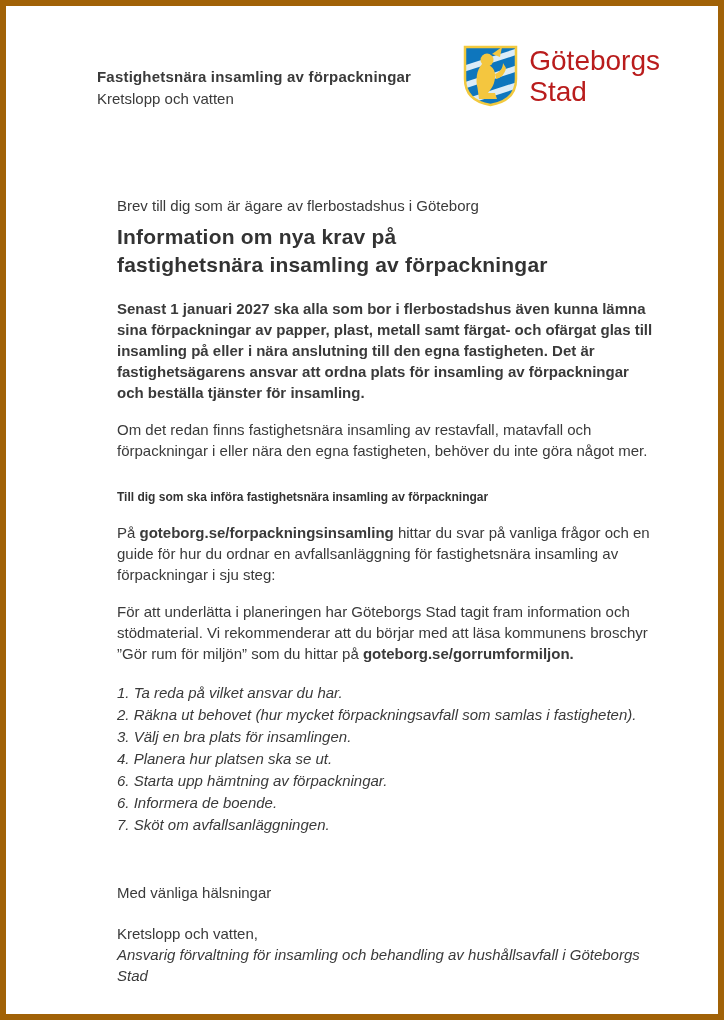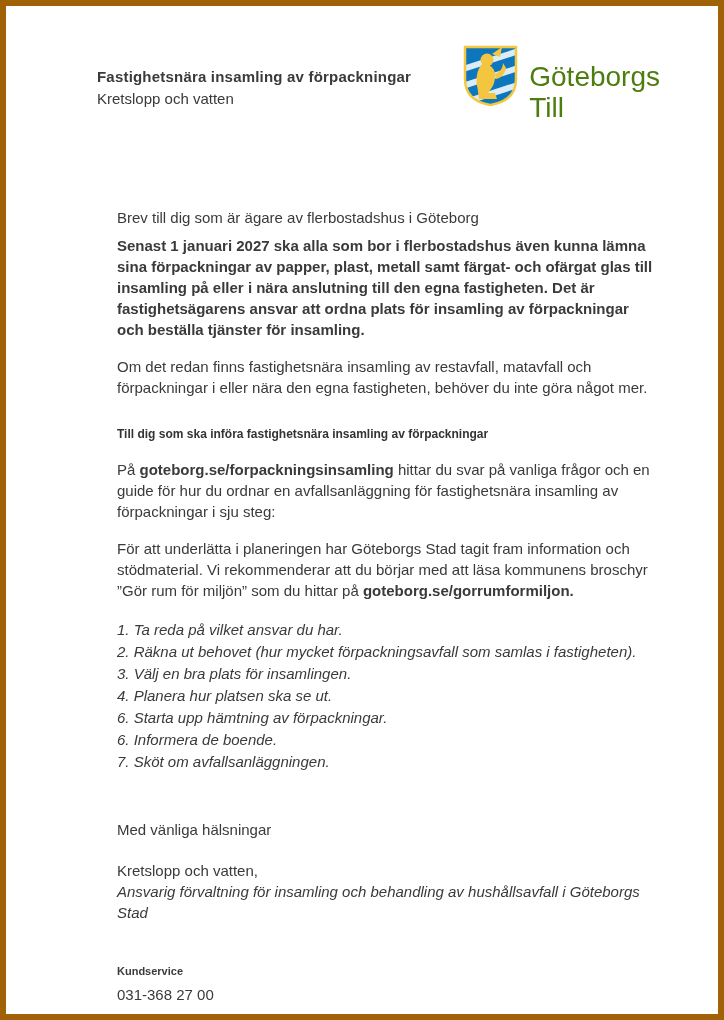--- a/index.html
+++ b/index.html
@@ -21,21 +21,21 @@
     display: flex;
     justify-content: space-between;
     align-items: flex-start;
     padding: 38px 58px 0 46px;
   }
   .header-text { margin-top: 24px; }
   .header-title { font-size: 15px; font-weight: bold; letter-spacing: 0.2px; }
   .header-subtitle { font-size: 15px; margin-top: 5px; }
 
   .logo { display: flex; align-items: flex-start; gap: 10px; }
-  .logo-text { font-size: 28px; line-height: 31px; color: #4d7c0f; margin-top: 17px; }
+  .logo-text { font-size: 28px; line-height: 31px; color: #b91c1c; margin-top: 1px; }
 
   
   .letter-body {
     padding: 84px 62px 0 66px;
     font-size: 15px;
     line-height: 21px;
   }
 
   .intro-line { margin-bottom: 7px; }
 
@@ -100,29 +100,30 @@
               <circle cx="25" cy="16" r="6.5"></circle>
               <path d="M20 20 C30 20 34 26 33 34 C32 42 29 45 26 49 L33 49 L35 55 L17 55 L15.5 44 C13.5 36 14.5 26 20 20 Z"></path>
               <path d="M33 30 C38 28 41 24 41 19 L44 24 C43 30 39 34 34 35 Z"></path>
             </g>
           </g>
           <path d="M3 3 H54 V35 C54 51 43.5 58.5 28.5 61 C13.5 58.5 3 51 3 35 Z" fill="none" stroke="#f2c93e" stroke-width="2.5"></path>
         </svg>
       </span>
       <div class="logo-text">
         <div>Göteborgs</div>
-        <div>Till</div>
+        <div>Stad</div>
       </div>
     </div>
   </div>
 
   <div class="letter-body">
 
     <div class="intro-line">Brev till dig som är ägare av flerbostadshus  i Göteborg</div>
 
+    <h1 class="main-heading"><span>Information om nya krav på</span><br><span>fastighetsnära insamling av förpackningar</span></h1>
 
     <p class="para lead">Senast 1 januari 2027 ska alla som bor i flerbostadshus även kunna  lämna sina förpackningar av papper, plast, metall samt färgat- och ofärgat glas till insamling på eller i nära anslutning till den egna fastigheten. Det är fastighetsägarens ansvar att ordna plats för insamling av förpackningar och beställa tjänster för insamling.</p>
 
     <p class="para">Om det redan finns fastighetsnära insamling av restavfall, matavfall och förpackningar i eller nära den egna fastigheten, behöver du inte göra något mer.</p>
 
     <h2 class="section-heading">Till dig som ska införa fastighetsnära insamling av förpackningar</h2>
 
     <p class="para"><span>På </span><span class="bold-inline">goteborg.se/forpackningsinsamling</span><span> hittar du svar på vanliga frågor och en guide för hur du ordnar en avfallsanläggning för fastighetsnära insamling av förpackningar i sju steg:</span></p>
 
     <p class="para"><span>För att underlätta i planeringen har Göteborgs Stad tagit fram information och stödmaterial. Vi rekommenderar att du börjar med att läsa kommunens broschyr ”Gör rum för miljön” som du hittar på </span><span class="bold-inline">goteborg.se/gorrumformiljon.</span></p>

